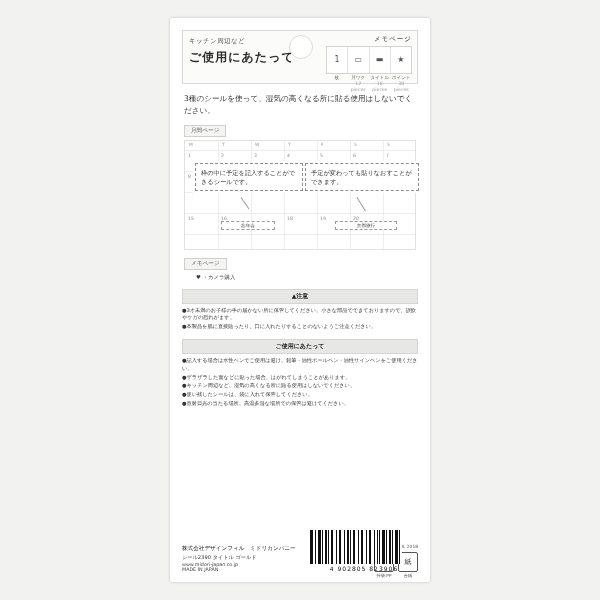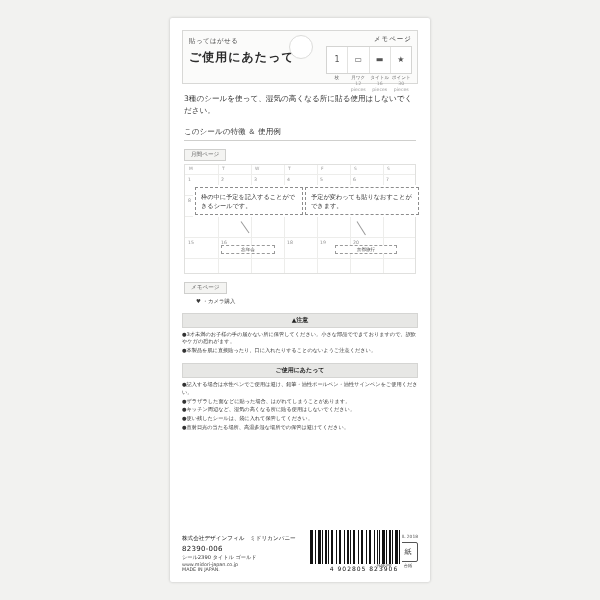--- a/index.html
+++ b/index.html
@@ -170,21 +170,21 @@
   .bcnum{font-size:6px;color:#111;letter-spacing:1px;text-align:center;margin-top:1px;}
 </style>
 </head>
 <body>
 
 <div class="page">
 
   
   <div class="hdr">
     <div class="hdr-left">
-      <div class="hdr-kicker">貼ってはがせる</div>
+      <div class="hdr-kicker">キッチン周辺など</div>
       <div class="hdr-title">ご使用にあたって</div>
     </div>
     <div class="punch"></div>
     <div class="hdr-right">
       <div class="gold">メモページ</div>
       <div class="minibox">
         <div class="mb">
           <div class="g">1</div>
         </div>
         <div class="mb">
@@ -212,21 +212,20 @@
         <div>
           <span>ポイント</span><br>
           <span class="en">30 pieces</span>
         </div>
       </div>
     </div>
   </div>
 
   
   <div class="lead">3種のシールを使って、湿気の高くなる所に貼る使用はしないでください。</div>
-  <div class="sec-title">このシールの特徴 ＆ 使用例</div>
 
   
   <span class="tag">月間ページ</span>
 
   
   <div class="cal">
     <div class="vl" style="left:33px"></div>
     <div class="vl" style="left:66px"></div>
     <div class="vl" style="left:99px"></div>
     <div class="vl" style="left:132px"></div>
@@ -311,21 +310,20 @@
         <div class="bx">PP</div>
         <div class="lbl">外袋:PP</div>
       </div>
       <div class="mark">
         <div class="bx">紙</div>
         <div class="lbl">台紙</div>
       </div>
     </div>
 
     <div class="company">株式会社デザインフィル　ミドリカンパニー</div>
-    <div class="code">82390-006</div>
     <div class="prodname">シール2390 タイトル ゴールド</div>
     <div class="url">www.midori-japan.co.jp</div>
     <div class="madein">MADE IN JAPAN.</div>
 
     <div class="barcode-wrap">
       <div class="barcode" id="barcode">
           <i style="width:3px"></i>
           <i style="width:2px;background:#fff"></i>
           <i style="width:1px"></i>
           <i style="width:2px;background:#fff"></i>

